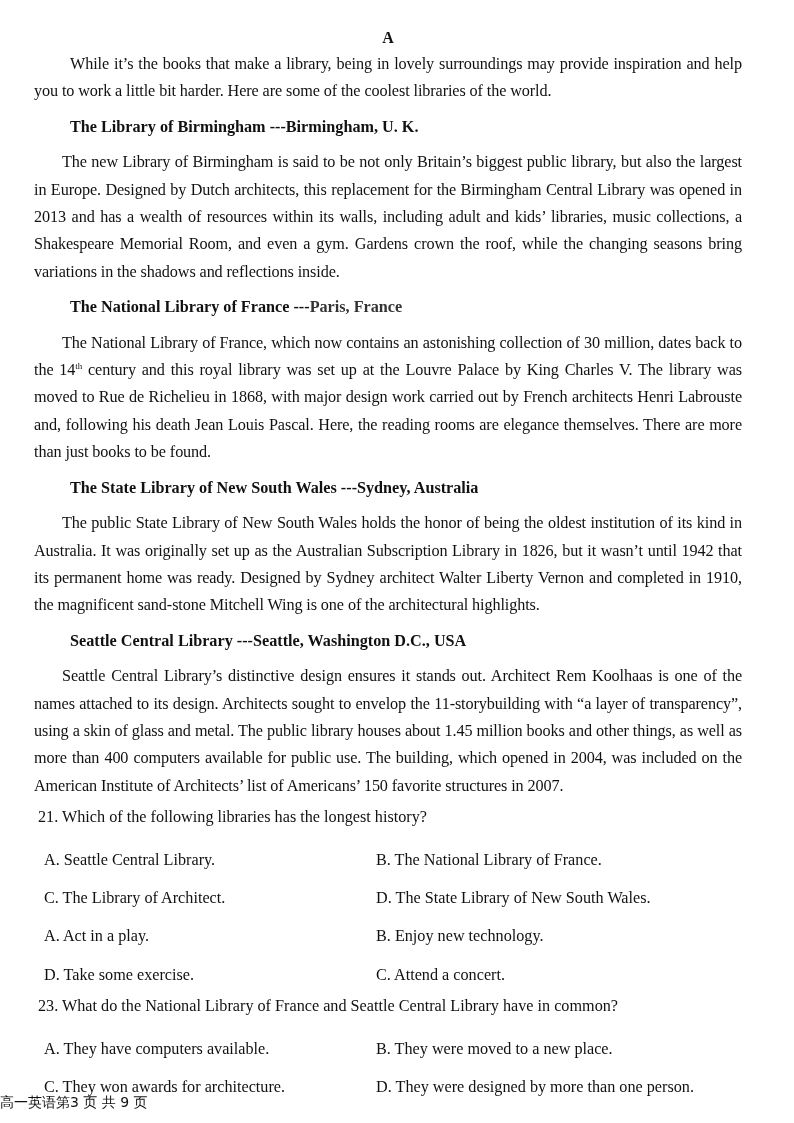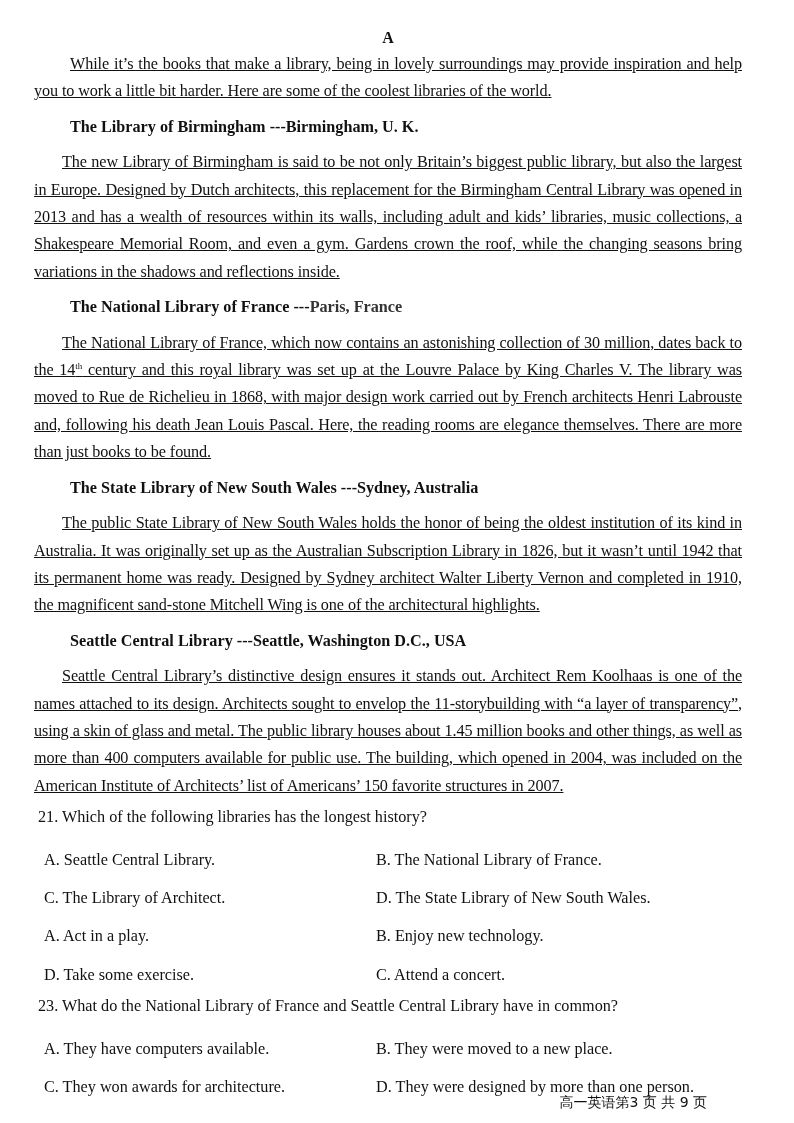--- a/index.html
+++ b/index.html
@@ -11,36 +11,35 @@
   .page {
     position: absolute; left: 34px; top: 24px; width: 708px;
     font-size: 16.2px; line-height: 27.4px;
   }
   .section-letter {
     text-align: center; font-weight: bold; font-size: 16px; height: 27px;
   }
   .para {
     text-align: justify; text-indent: 28px; margin: 0;
     letter-spacing: -0.1px;
-    text-decoration: underline;
   }
   .para.intro { text-indent: 36px; }
   .heading {
     font-weight: bold; padding-left: 28px; margin: 8px;
   }
   .heading .loc-light { font-weight: bold; color: #333; }
   .question { margin: 4px; }
   .options {
     display: grid; grid-template-columns: 332px 1fr;
     padding-left: 10px;
   }
   .options span { display: block; margin-top: 11px; }
   .footer {
     position: absolute; left: 0; width: 707px; top: 1094px;
-    text-align: right; font-size: 14px;
+    text-align: left; font-size: 14px;
     font-family: "DejaVu Sans", sans-serif;
   }
   sup { font-size: 9px; line-height: 0; }
 </style>
 </head>
 <body>
 
 <div class="page">
   <div class="section-letter">A</div>
 

